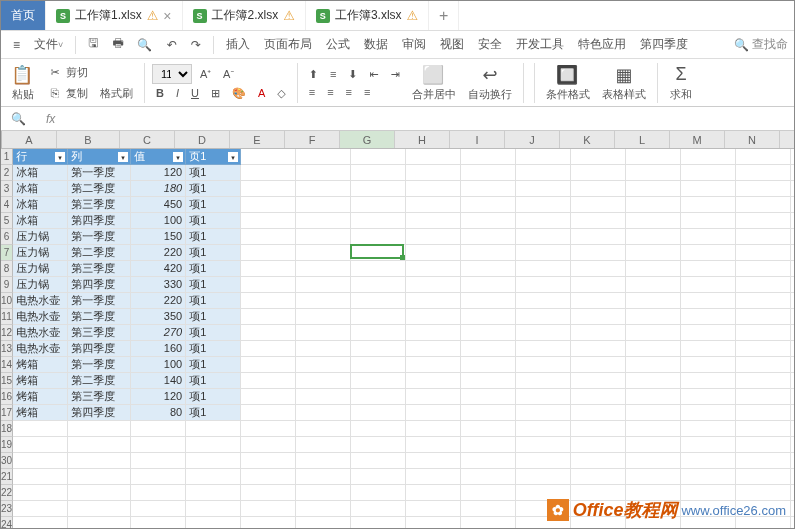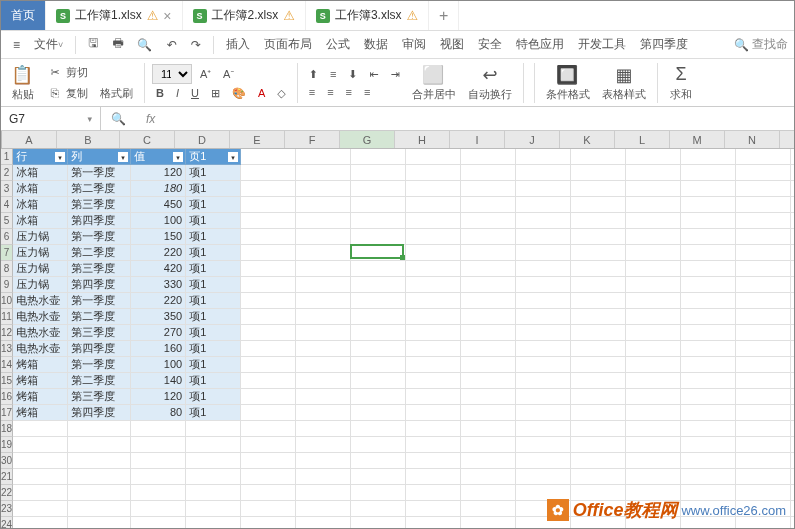--- a/index.html
+++ b/index.html
@@ -101,22 +101,22 @@
   <span class="mb-btn">↶</span>
   <span class="mb-btn">↷</span>
   <span class="sep"></span>
   <span class="mb-btn">插入</span>
   <span class="mb-btn">页面布局</span>
   <span class="mb-btn">公式</span>
   <span class="mb-btn">数据</span>
   <span class="mb-btn">审阅</span>
   <span class="mb-btn">视图</span>
   <span class="mb-btn">安全</span>
+  <span class="mb-btn">开发工具</span>
   <span class="mb-btn">特色应用</span>
-  <span class="mb-btn">开发工具</span>
   <span class="mb-btn">第四季度</span>
   <span class="search">
       <span>🔍</span>
       <span>查找命</span>
     </span>
 </div>
 
 <div class="ribbon">
   <div class="bigbtn">
     <span class="bigico">📋</span>
@@ -197,24 +197,20 @@
       <span>表格样式</span>
     </div>
   <span class="sep"></span>
   <div class="bigbtn">
       <span class="bigico">Σ</span>
       <span>求和</span>
     </div>
 </div>
 
 <div class="fbar">
-  <div class="name">
-      <span>G7</span>
-      <span style="font-size:9px;color:#888">▾</span>
-    </div>
   <span class="fx">🔍</span>
   <span class="fx" style="font-style:italic">fx</span>
   <div style="flex:1;height:100%"></div>
 </div>
 
 <div class="grid-wrap">
   <div class="colhead">
     <div class="corner"></div>
     <div id="colheads" style="display: flex;">
         <div class="ch" style="width: 55px;">A</div>
@@ -445,21 +441,21 @@
           <div class="cell" style="width: 55px;"></div>
           <div class="cell" style="width: 55px;"></div>
           <div class="cell" style="width: 55px;"></div>
           <div class="cell" style="width: 55px;"></div>
           <div class="cell" style="width: 55px;"></div>
           <div class="cell" style="width: 55px;"></div>
         </div>
         <div class="crow">
           <div class="cell data1" style="width: 55px;">电热水壶</div>
           <div class="cell data1" style="width: 63px;">第三季度</div>
-          <div class="cell data1 num" style="width: 55px;">270</div>
+          <div class="cell data1 num" style="width: 55px; font-style: italic;">270</div>
           <div class="cell data1" style="width: 55px;">项1</div>
           <div class="cell" style="width: 55px;"></div>
           <div class="cell" style="width: 55px;"></div>
           <div class="cell" style="width: 55px;"></div>
           <div class="cell" style="width: 55px;"></div>
           <div class="cell" style="width: 55px;"></div>
           <div class="cell" style="width: 55px;"></div>
           <div class="cell" style="width: 55px;"></div>
           <div class="cell" style="width: 55px;"></div>
           <div class="cell" style="width: 55px;"></div>

